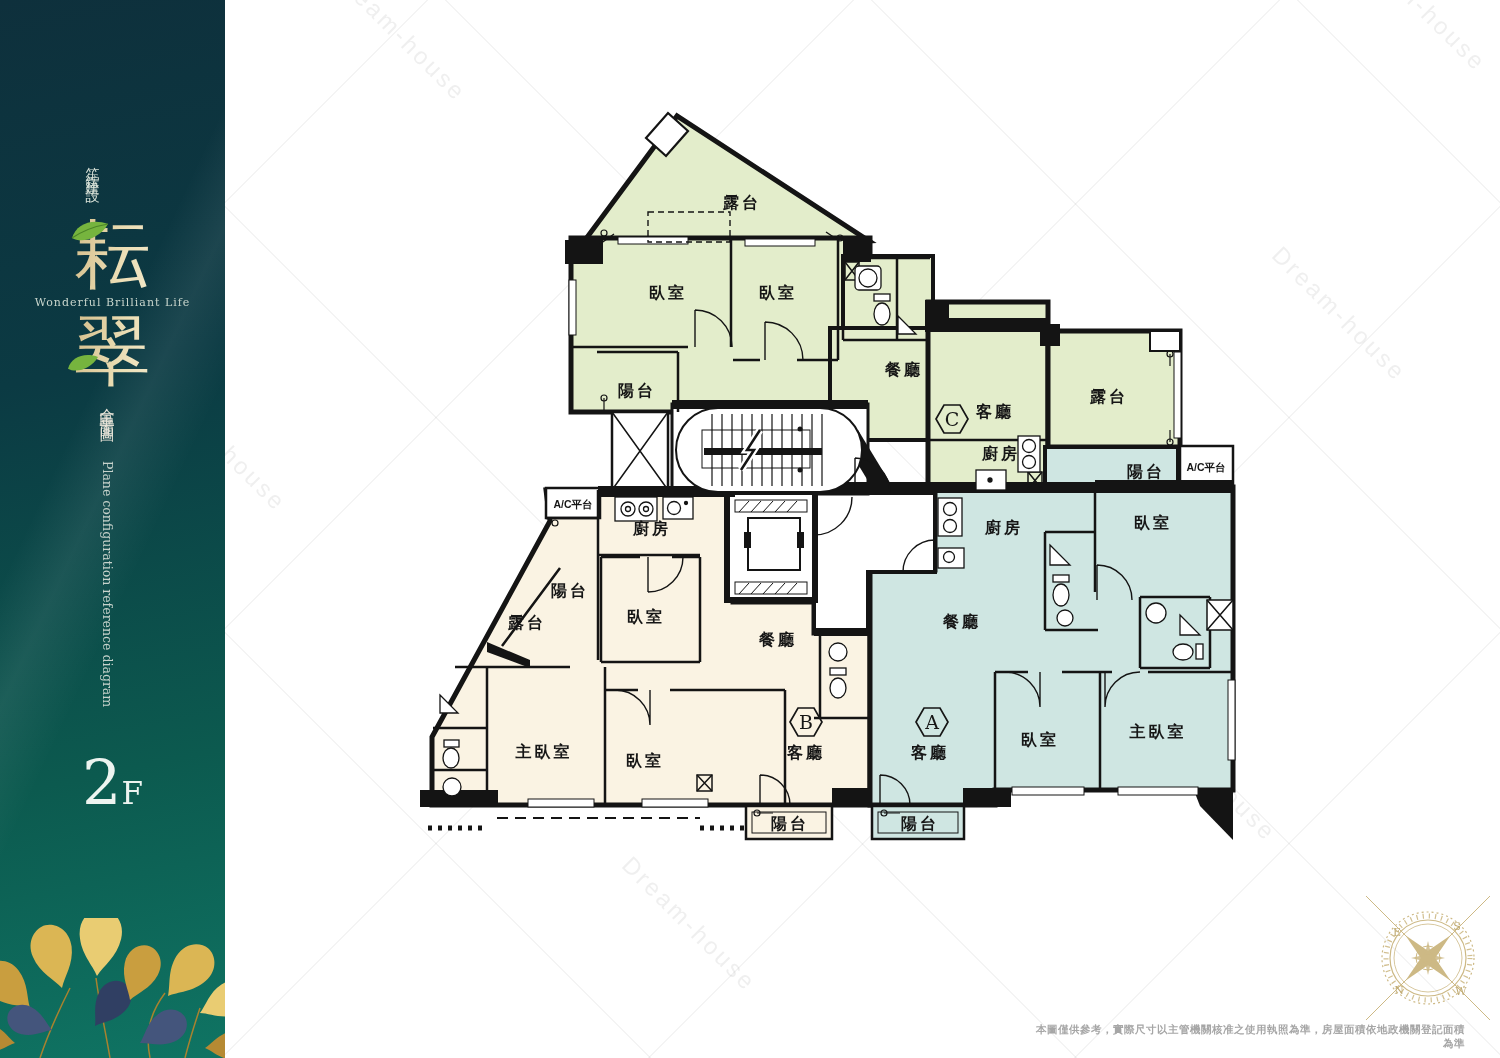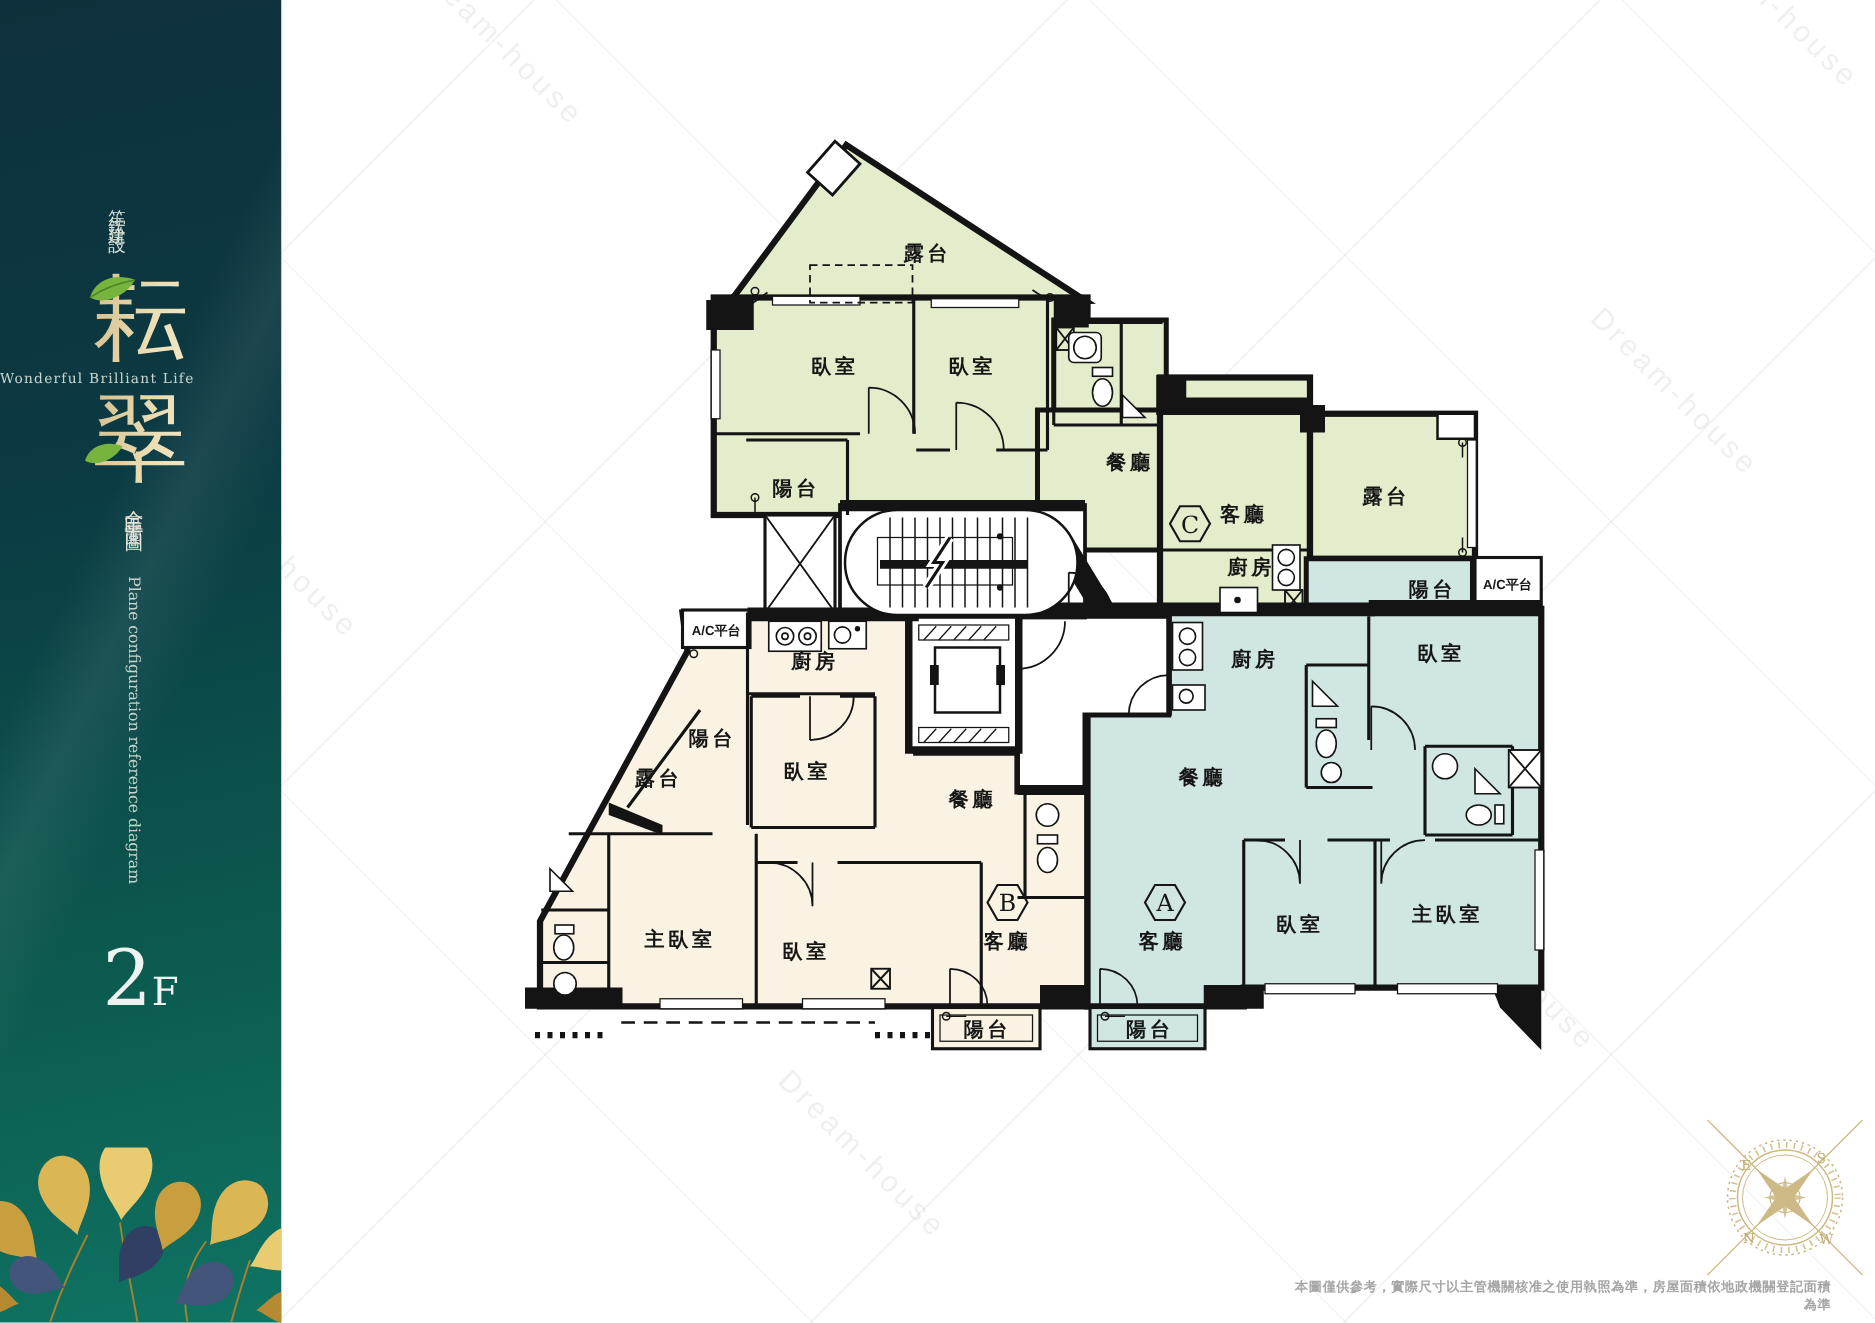--- a/index.html
+++ b/index.html
@@ -18,21 +18,21 @@
   .sidebar:before{content:"";position:absolute;inset:0;
     background:linear-gradient(115deg,transparent 38%,rgba(255,255,255,.07) 46%,transparent 56%);}
   .vtxt{writing-mode:vertical-rl;text-orientation:upright;}
   .company{position:absolute;left:84px;top:156px;font-family:"DejaVu Serif",serif;
     font-size:14px;letter-spacing:7px;color:#d9e2d8;}
   .bigchar{position:absolute;left:0;width:225px;text-align:center;
     font-family:"DejaVu Serif",serif;font-size:76px;line-height:1;color:#e7d7a8;
     background:linear-gradient(100deg,#bfa065 10%,#ecdfb6 55%,#f8f3e4 90%);
     -webkit-background-clip:text;background-clip:text;-webkit-text-fill-color:transparent;}
   .t1{top:216px;} .t2{top:313px;}
-  .tagline{position:absolute;left:0;top:296px;width:225px;text-align:left;
+  .tagline{position:absolute;left:0;top:296px;width:225px;text-align:center;
     font-family:"DejaVu Serif",serif;font-size:11px;letter-spacing:1px;color:#c9d6cd;}
   .subzh{position:absolute;left:97px;top:396px;font-family:"DejaVu Serif",serif;
     font-size:15px;letter-spacing:5px;color:#e9e5d9;}
   .suben{position:absolute;left:100px;top:461px;height:250px;writing-mode:vertical-rl;
     font-family:"DejaVu Serif",serif;font-size:12.5px;color:#c6d2cb;}
   .floor{position:absolute;left:0;top:746px;width:225px;text-align:center;color:#edf4f0;
     font-family:"DejaVu Serif",serif;}
   .floor .n{font-size:62px;} .floor .s{font-size:31px;}
   .leafacc{position:absolute;z-index:6;}
   .art{position:absolute;left:0;bottom:0;}

